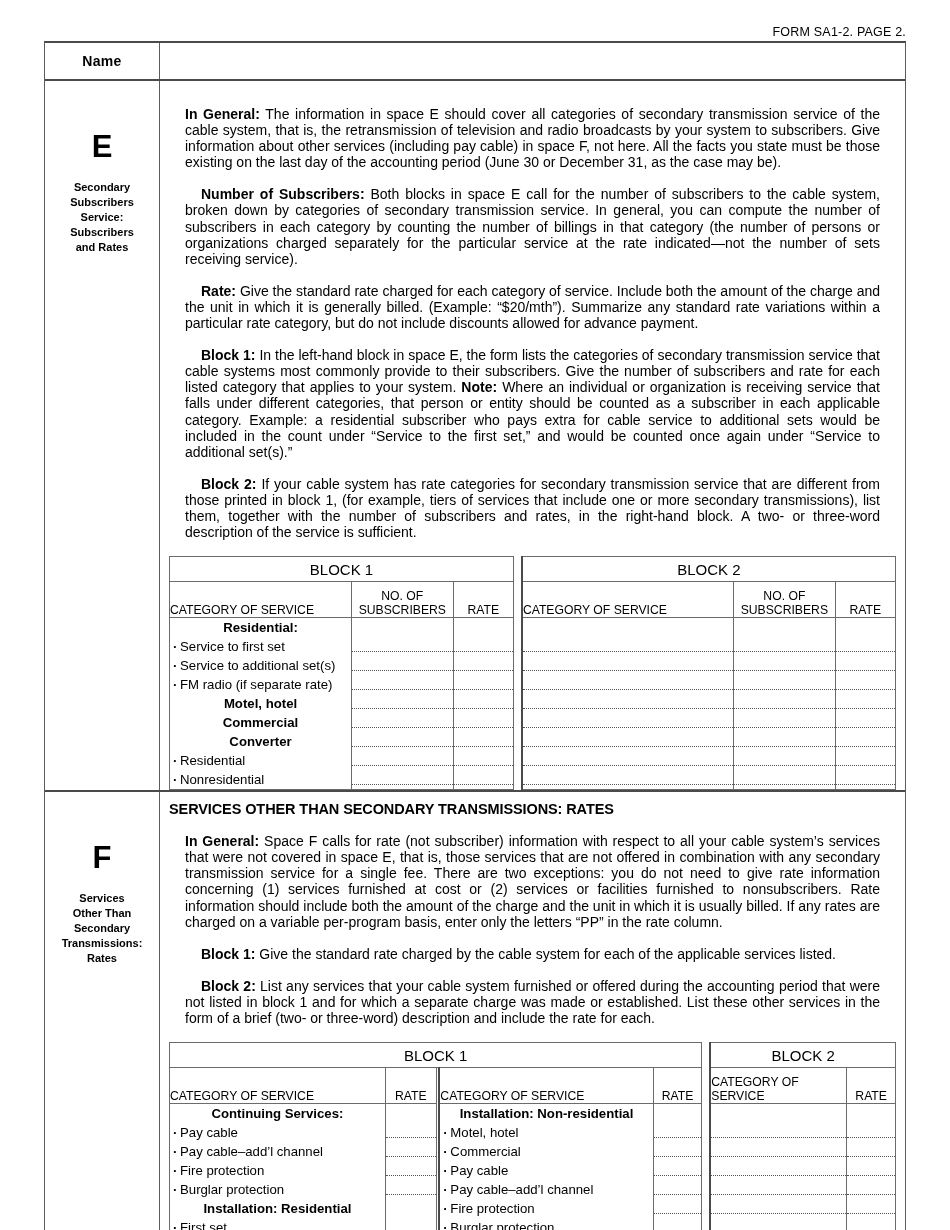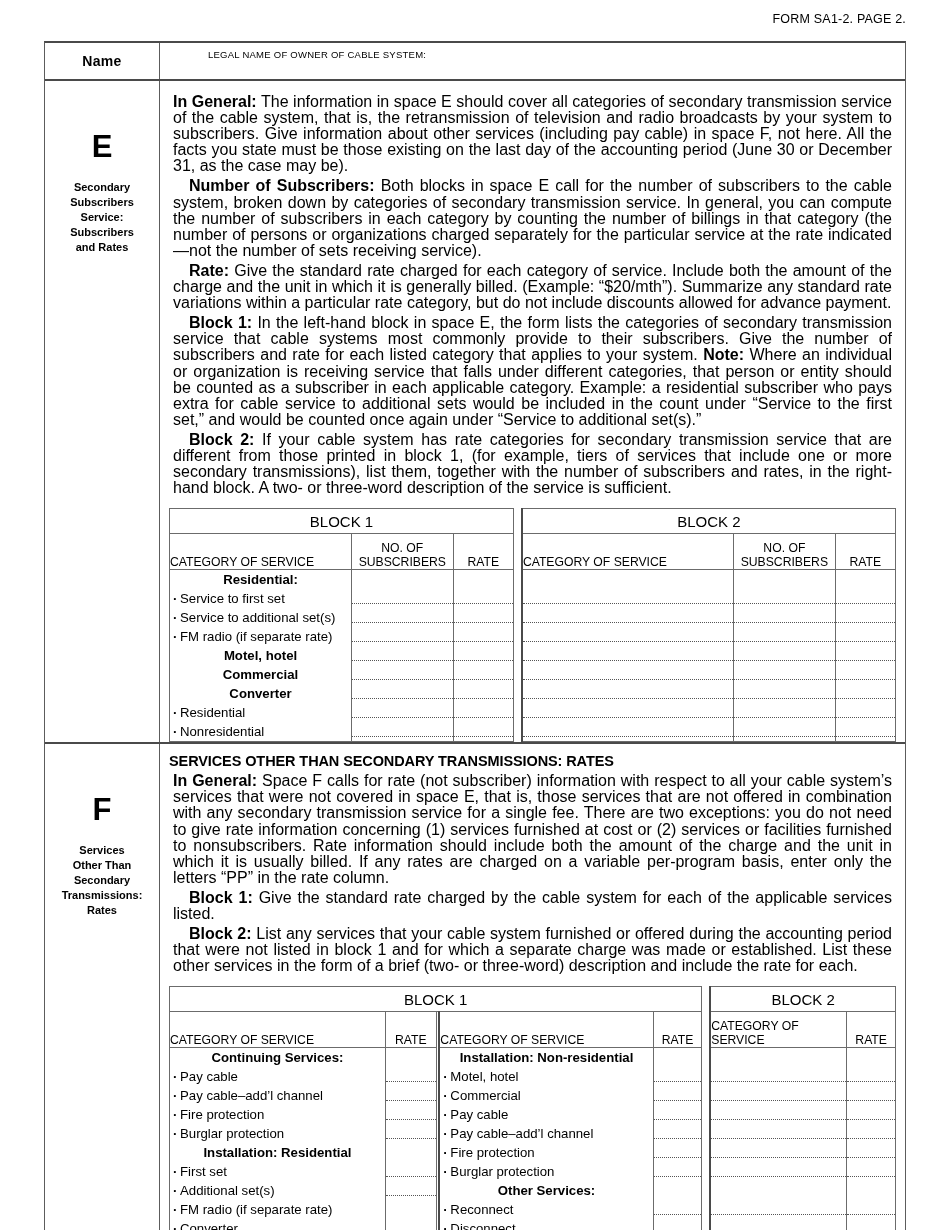--- a/index.html
+++ b/index.html
@@ -17,21 +17,21 @@
 
   .page {
     position: absolute;
     left: 0; top: 0;
     width: 950px; height: 1230px;
   }
 
   
   .form-id {
     position: absolute;
-    right: 44px; top: 12px;
+    right: 44px; top: 25px;
     font-size: 12.5px;
     letter-spacing: .2px;
     white-space: nowrap;
   }
 
   
   .frame {
     position: absolute;
     left: 44px; top: 41px;
     width: 862px;
@@ -87,24 +87,24 @@
     padding: 9px 9px 0 9px;
     min-width: 0;
   }
 
   .sec-title {
     font-size: 14.5px; font-weight: bold;
     letter-spacing: -.1px;
     margin: 0 0 2px 0;
   }
   .para {
-    font-size: 16px;
+    font-size: 14px;
     line-height: 16.1px;
     text-align: justify;
-    margin: 4px;
+    margin: 16px;
   }
   .para.indent { text-indent: 16px; }
   .para b { font-weight: bold; }
 
   
   .tbl {
     width: 100%;
     border-collapse: collapse;
     table-layout: fixed;
   }
@@ -165,21 +165,20 @@
 <body>
 
 <div class="page">
 
   <div class="form-id">FORM SA1-2. PAGE 2.</div>
 
   <div class="frame">
 
     <div class="name-band">
       <div class="name-label">Name</div>
-      <div class="name-value">LEGAL NAME OF OWNER OF CABLE SYSTEM:</div>
     </div>
 
     <div class="section sec-e">
       <div class="sec-side">
         <div class="sec-letter">E</div>
         <div class="sec-sub">
           <div>Secondary</div>
           <div>Subscribers</div>
           <div>Service:</div>
           <div>Subscribers</div>

